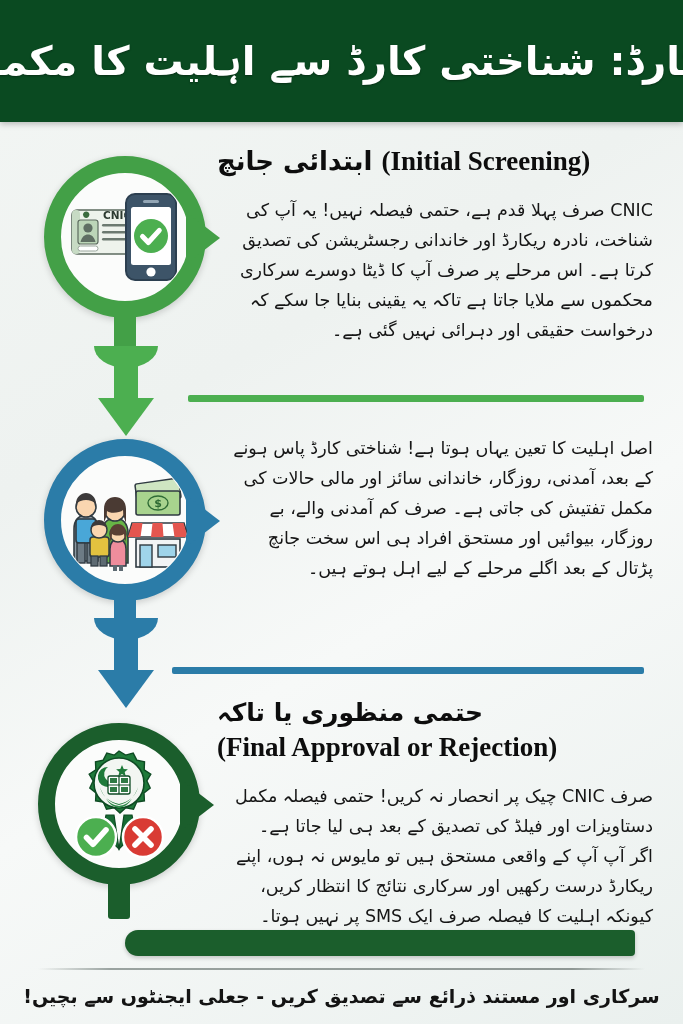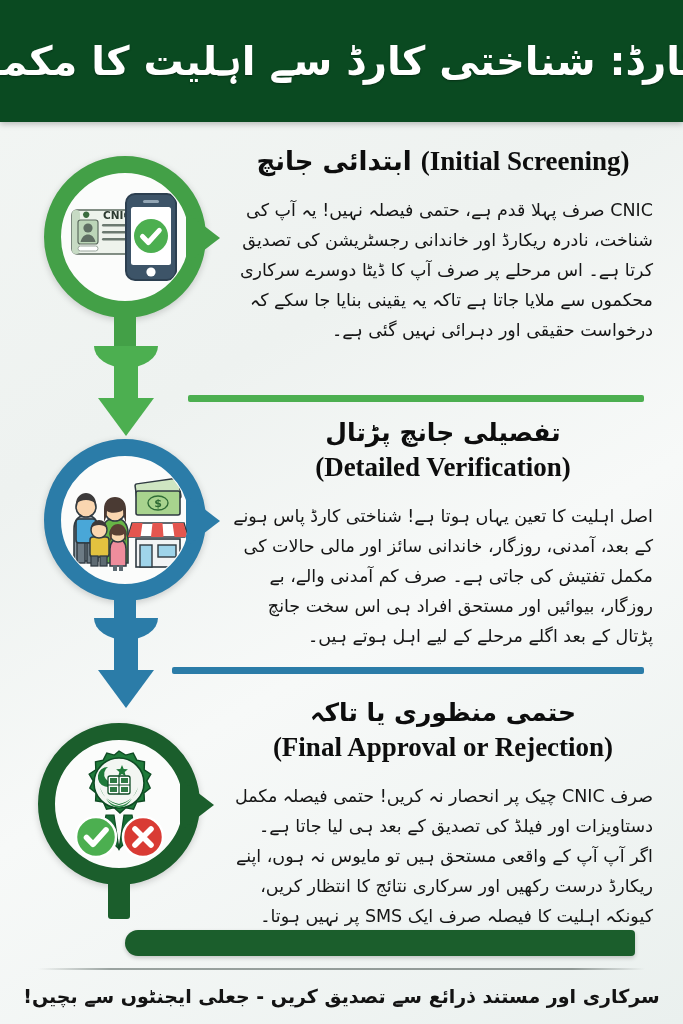--- a/index.html
+++ b/index.html
@@ -107,21 +107,21 @@
     width:452px;
     direction:rtl;text-align:right;
     color:#141414;
   }
   .heading{
     font-family:"DejaVu Sans", sans-serif;
     font-size:26px;line-height:1.3;
     font-weight:700;
     color:#0d0d0d;
     margin:0 0 6px 0;
-    text-align:center;
+    text-align:left;
   }
   .heading.two-line{font-size:25px;}
   .en{
     font-family:"Liberation Serif", serif;
     font-weight:700;
     font-size:27px;
     direction:ltr;
     display:inline-block;
   }
   .para{
@@ -265,24 +265,20 @@
               <path d="M90.5 66h10l1 14H89z" fill="#e4564f"></path>
               <path d="M110.5 66h11l4 14h-13z" fill="#e4564f"></path>
               <rect x="78" y="88" width="12" height="22" fill="#9fd4ea" stroke="#2f3a41" stroke-width="1.4"></rect>
               <rect x="96" y="88" width="18" height="12" fill="#9fd4ea" stroke="#2f3a41" stroke-width="1.4"></rect>
             </g>
           </svg>
         </div>
       </div>
 
       <div class="txt" style="top:0px;">
-        <div class="heading two-line">
-          <div>تفصیلی جانچ پڑتال</div>
-          <div class="en">(Detailed Verification)</div>
-        </div>
         <p class="para">اصل اہلیت کا تعین یہاں ہوتا ہے! شناختی کارڈ پاس ہونے کے بعد، آمدنی، روزگار، خاندانی سائز اور مالی حالات کی مکمل تفتیش کی جاتی ہے۔ صرف کم آمدنی والے، بے روزگار، بیوائیں اور مستحق افراد ہی اس سخت جانچ پڑتال کے بعد اگلے مرحلے کے لیے اہل ہوتے ہیں۔</p>
       </div>
 
       <div class="arrow" style="--ring:#2b7ca8;top:205px;">
         <div class="flare"></div>
         <div class="shaft"></div>
         <div class="head"></div>
       </div>
       <div class="divider" style="left:172px;top:250px;width:472px;background:#2b7ca8;"></div>
     </div>

